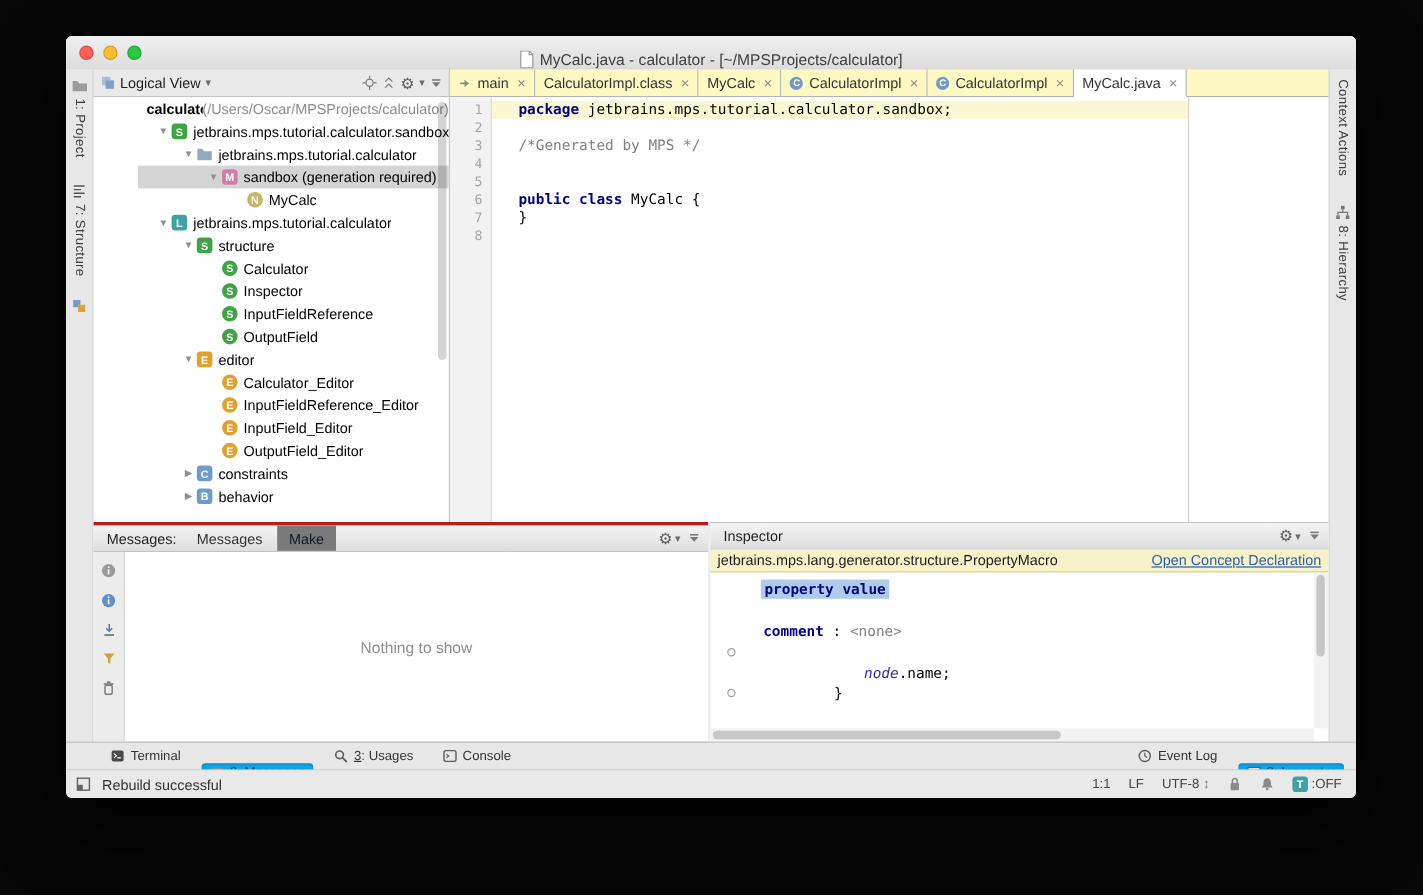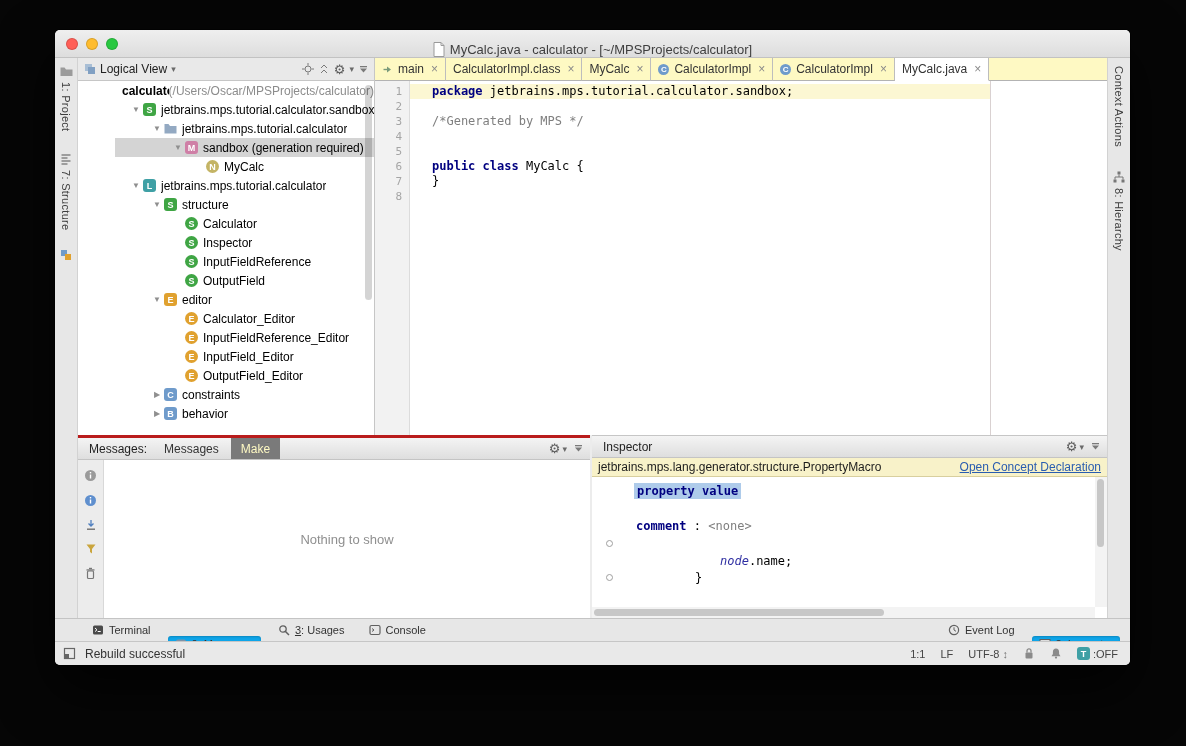--- a/index.html
+++ b/index.html
@@ -80,21 +80,21 @@
            white-space:pre; color:#000; }
   .kw { color:var(--keyword); font-weight:bold; }
   .cmt { color:var(--comment); }
 
   
   .twh { height:22px; flex:0 0 22px; background:linear-gradient(#f4f4f4,#dedede);
          border-bottom:1px solid #c4c4c4; display:flex; align-items:center; padding:0 6px; gap:2px; }
   .twh .caption { padding:0 5px; color:#1f1f1f; }
   .twh .grow { flex:1; }
   .ctab { height:100%; display:flex; align-items:center; padding:0 10px; color:#333; }
-  .ctab.selected { background:var(--maketab); color:#fef9c3; }
+  .ctab.selected { background:var(--maketab); color:#0f172a; }
 
   .messages { position:absolute; left:23px; top:405px; width:512px; height:183px; background:#fff;
               border-top:3px solid #b91c1c; display:flex; flex-direction:column; }
   .msgbody { flex:1; display:flex; }
   .vtools { width:26px; background:#ececec; border-right:1px solid #d8d8d8; display:flex;
             flex-direction:column; align-items:center; padding-top:9px; gap:12px; }
   .msgcontent { flex:1; display:flex; align-items:center; justify-content:center;
                 color:#8f8f8f; font-size:13px; }
 
   .inspector { position:absolute; left:537px; top:405px; right:23px; height:183px; background:#fff;

